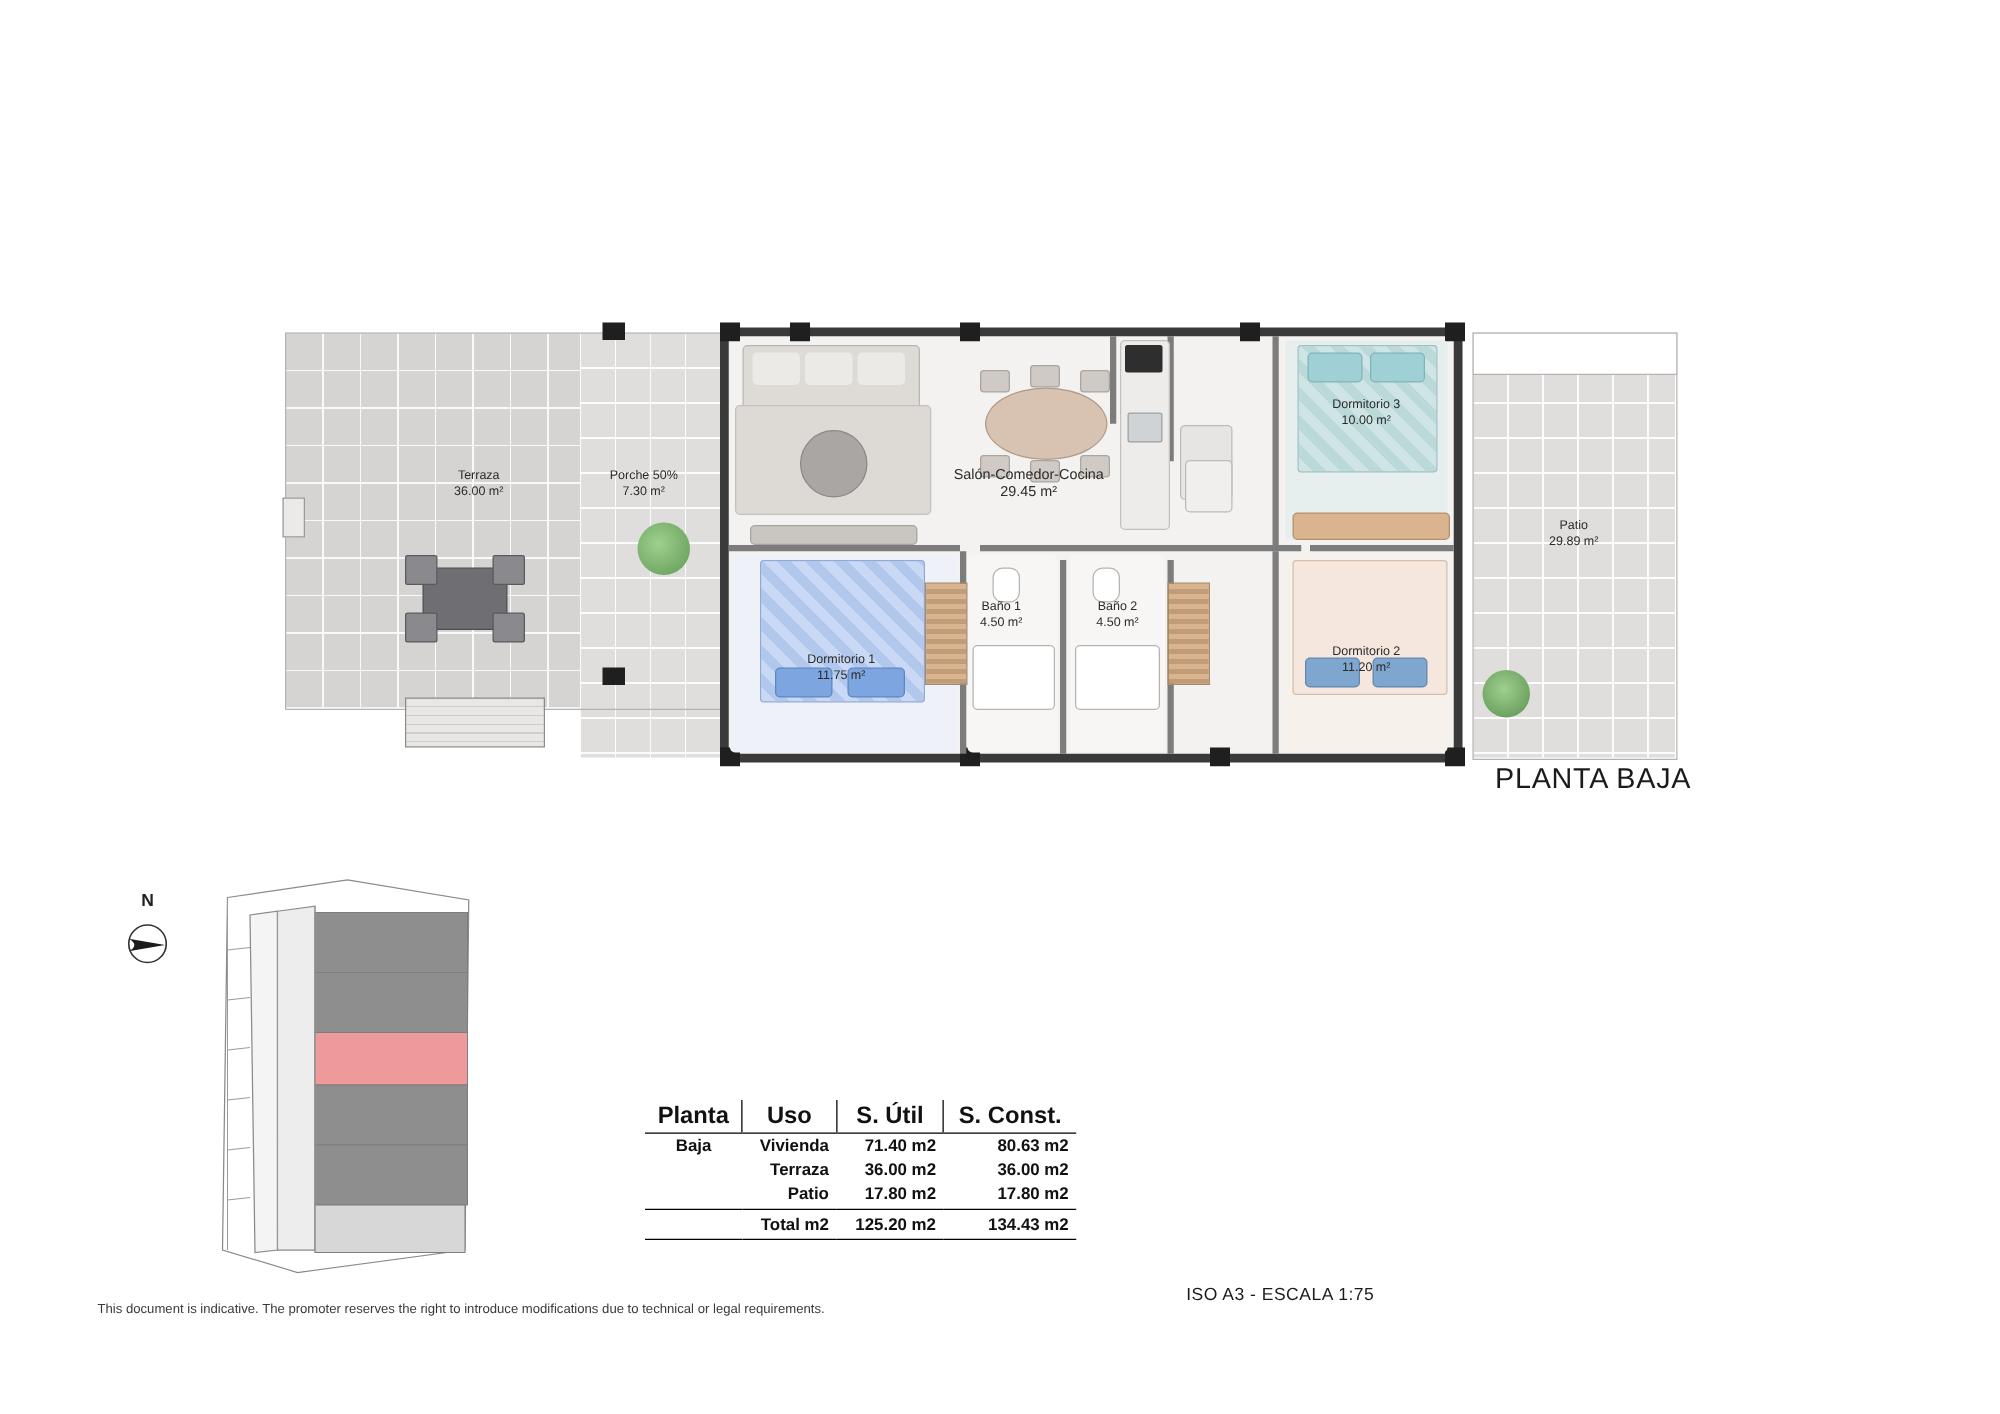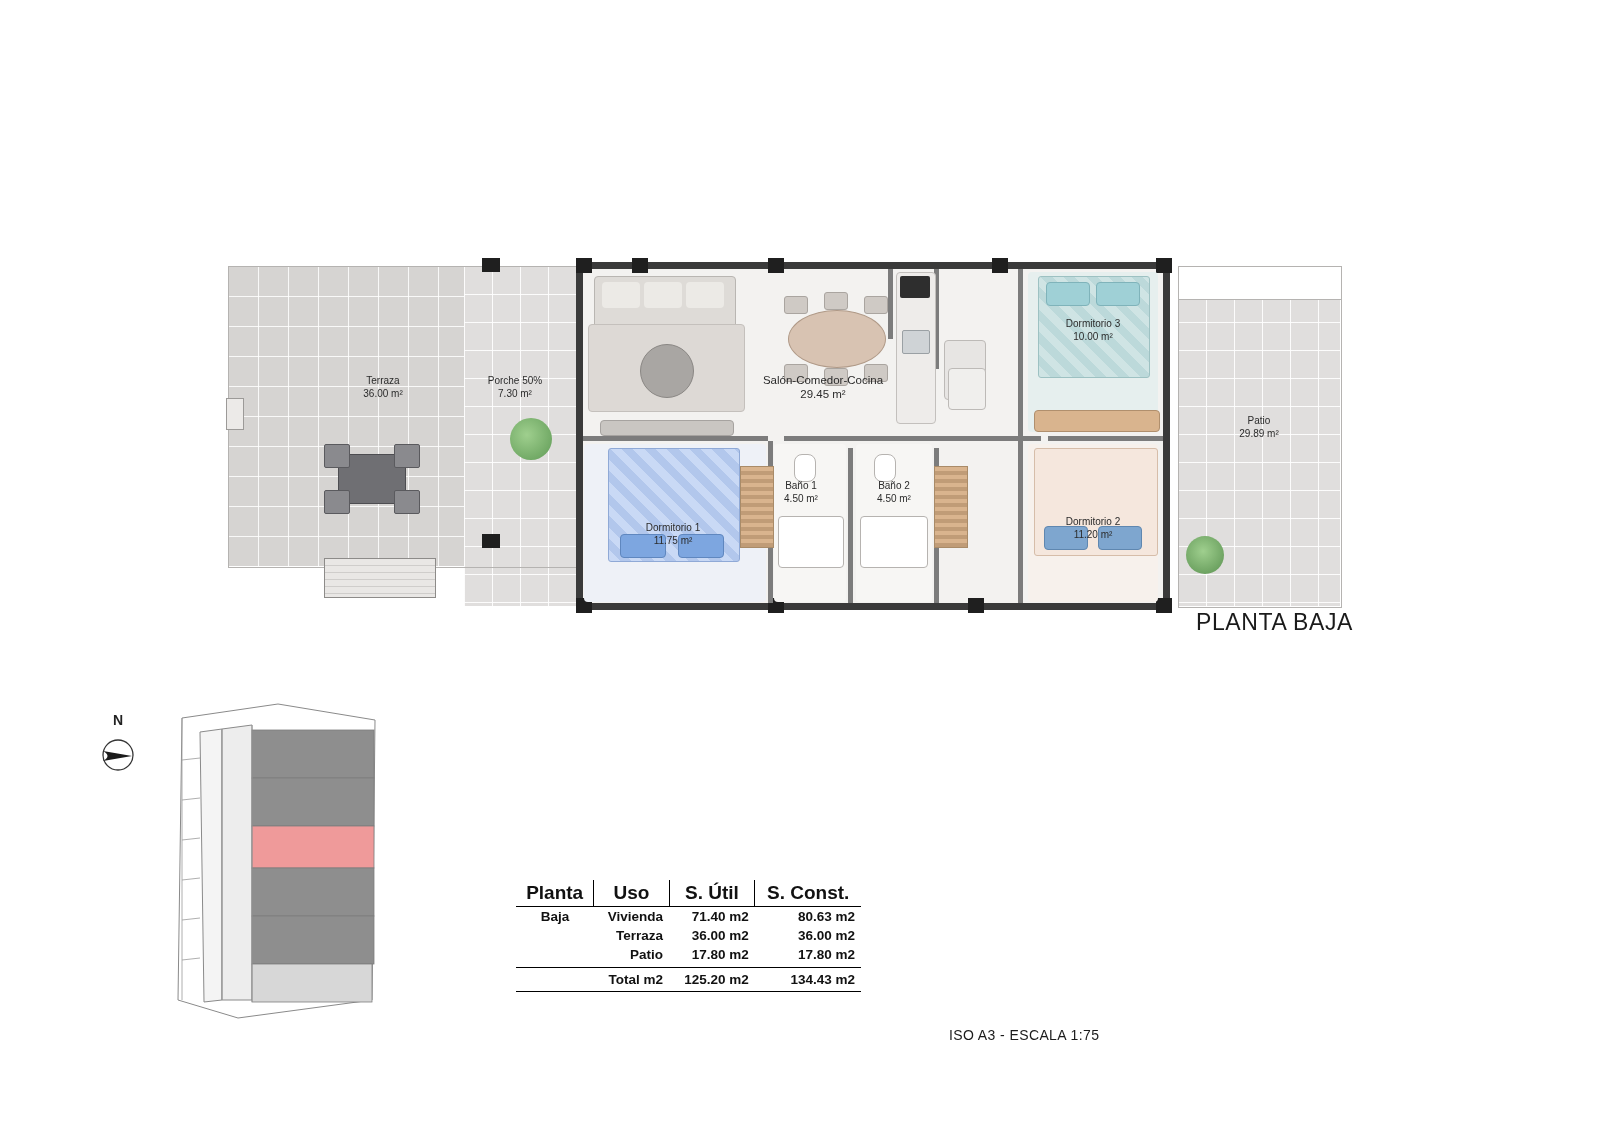--- a/index.html
+++ b/index.html
@@ -366,13 +366,14 @@
     <tr>
       <td></td>
       <td>Total m2</td>
       <td>125.20 m2</td>
       <td>134.43 m2</td>
     </tr>
   </tfoot>
 </table>
 
 <div id="footnote">
+  <div class="l2">This document is indicative. The promoter reserves the right to introduce modifications due to technical or legal requirements.</div>
 </div>
 
 </body></html>

